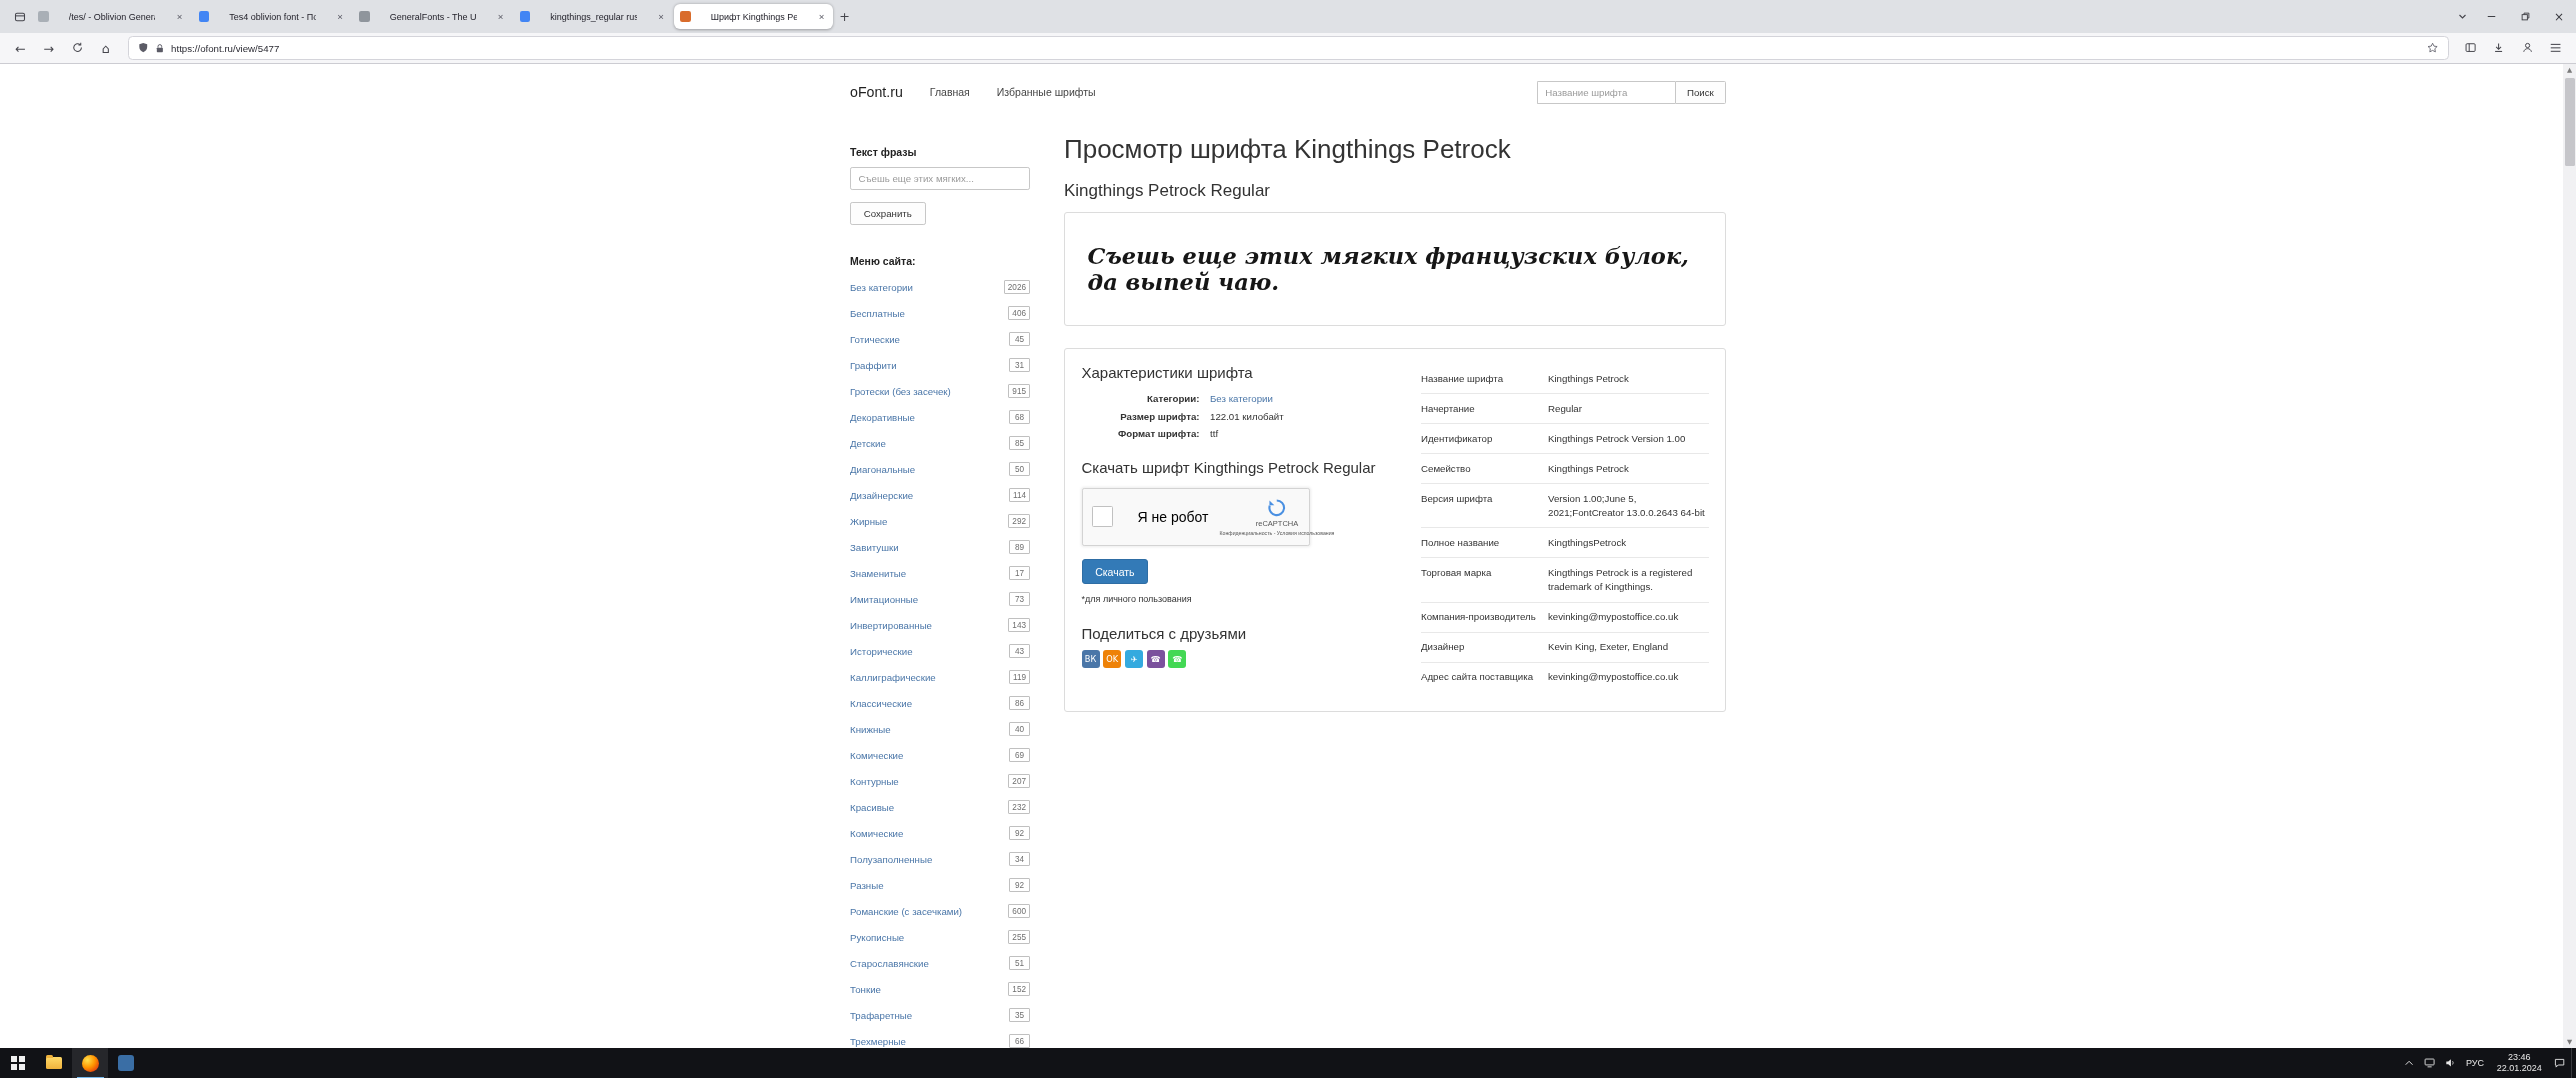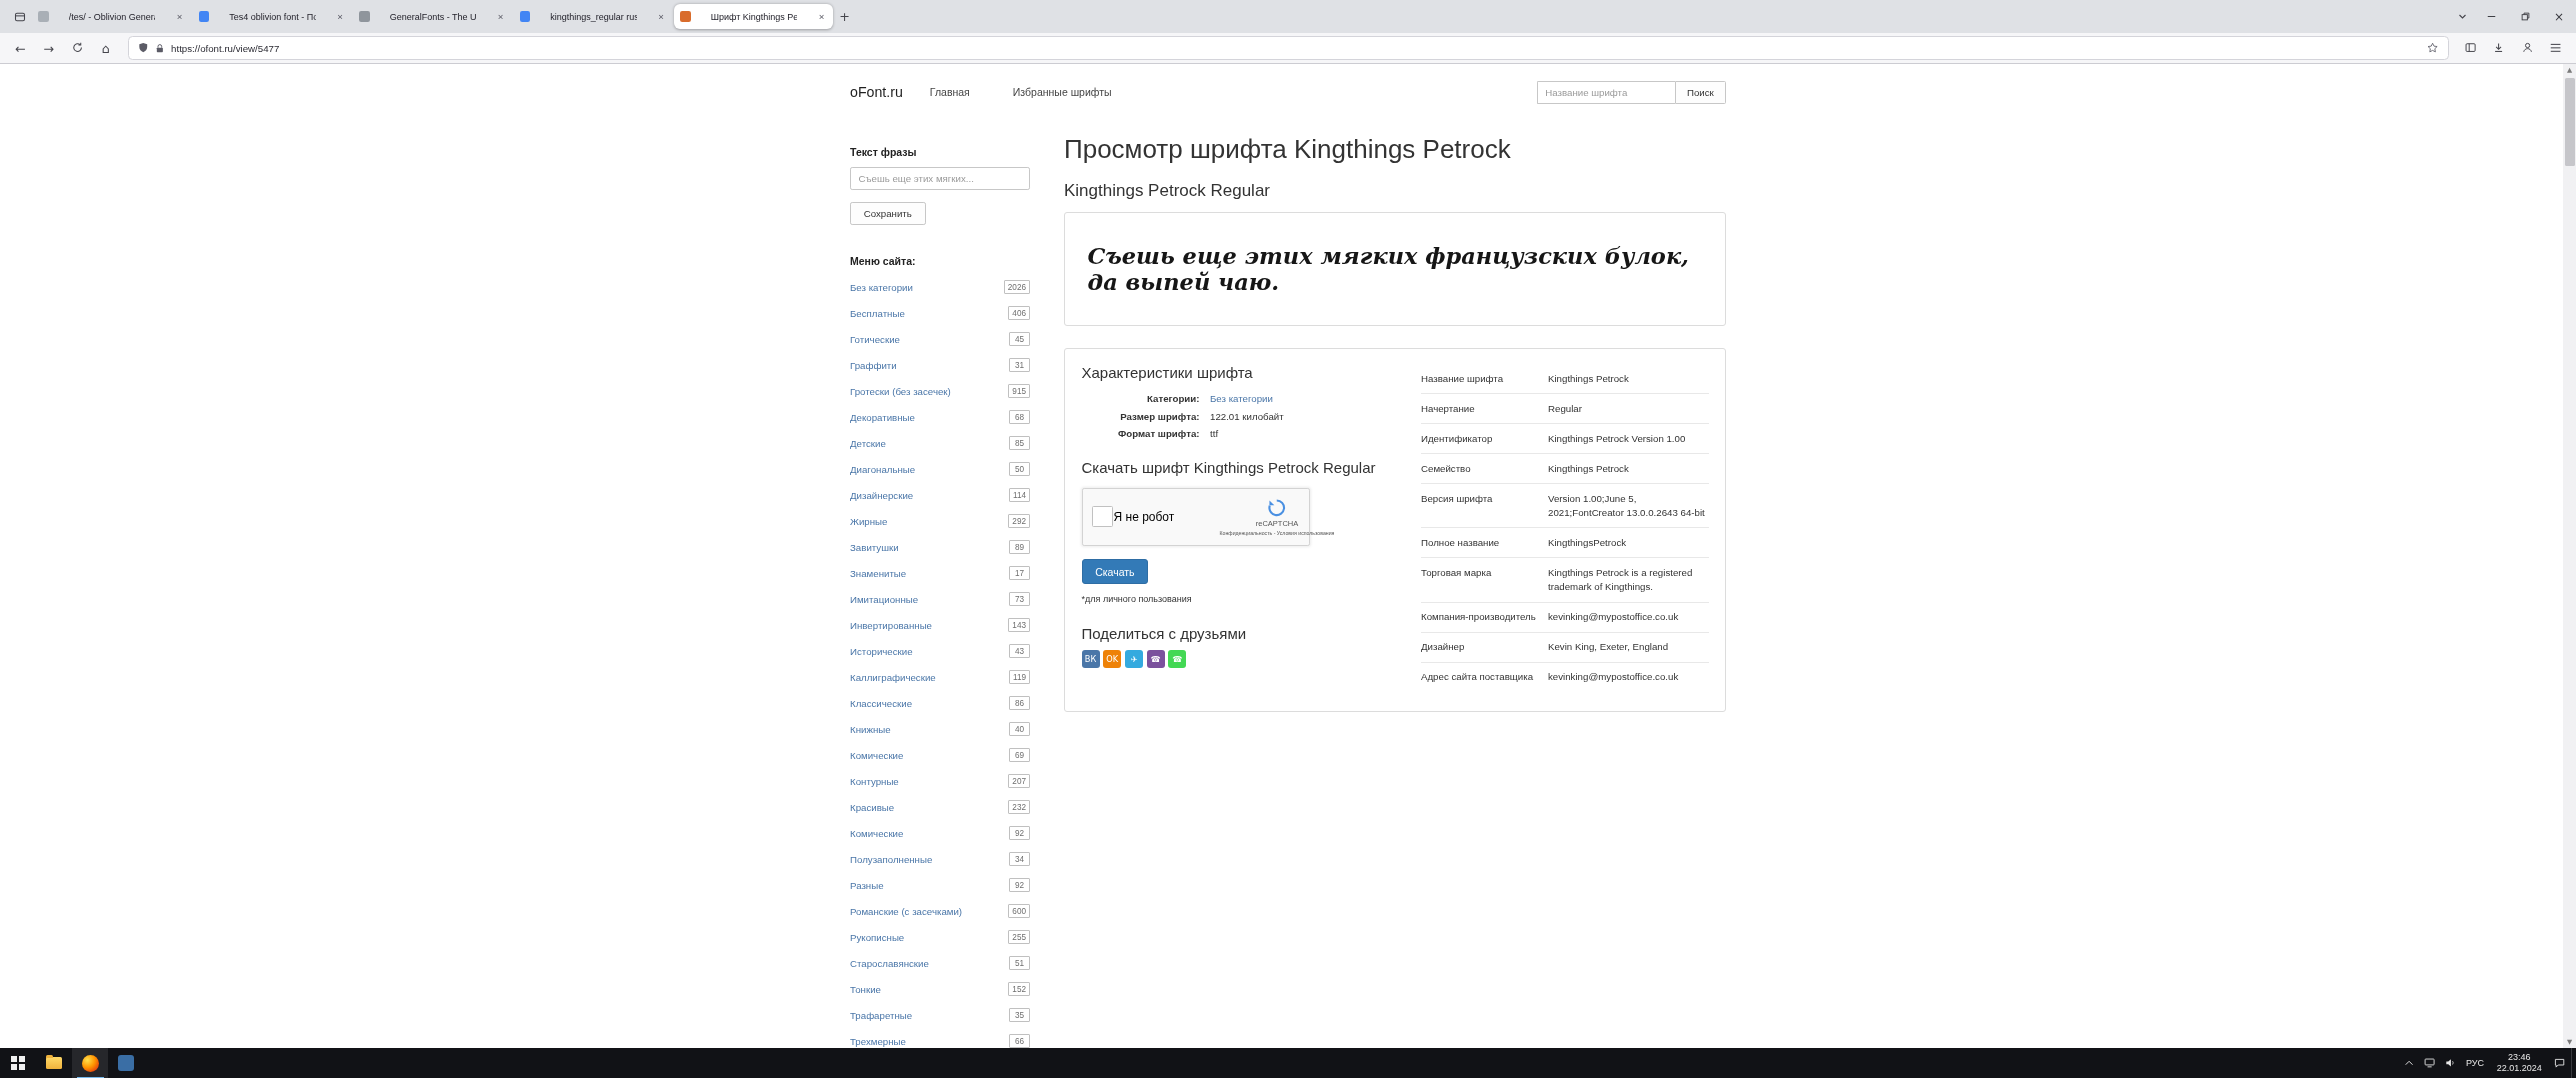--- a/index.html
+++ b/index.html
@@ -37,21 +37,21 @@
   
   .page { flex:1; background:#fff; position:relative; overflow:hidden; }
   .v-scrollbar { position:absolute; top:0; right:0; bottom:0; width:12.7px; background:#f1f1f3; z-index:5; }
   .v-scrollbar .arrow { height:12.7px; display:flex; align-items:center; justify-content:center; color:#7a7a7a; font-size:6.7px; font-family:"DejaVu Sans", sans-serif; }
   .v-scrollbar .arrow.down { position:absolute; bottom:0; left:0; right:0; }
   .v-thumb { position:absolute; top:13.5px; left:1.5px; width:9.7px; height:88px; background:#c6c6ca; border-radius:1.5px; }
 
   .container { width:876px; margin:0 auto; }
   .site-header { display:flex; align-items:center; padding-top:16.5px; }
   .logo { font-size:14.2px; color:#1f1f1f; text-decoration:none; }
-  .site-nav { display:flex;gap:16px; }
+  .site-nav { display:flex; }
   .site-nav .nav-link { margin-left:27px; font-size:10.5px; color:#454545; text-decoration:none; }
   .search { margin-left:auto; display:flex; }
   .search input { width:138px; height:23px; border:0.7px solid #c7c7c7; border-right:none; border-radius:1.5px 0 0 1.5px;
                   padding:0 7.5px; font-size:9.7px; color:#333; outline:none; }
   .search input::placeholder { color:#9a9a9a; }
   .search button { height:23px; padding:0 11.2px; border:0.7px solid #c7c7c7; background:#fdfdfd; border-radius:0 1.5px 1.5px 0;
                    font-size:9.7px; color:#333; }
 
   .content { display:flex; margin-top:30px; }
 
@@ -83,21 +83,21 @@
 
   .char-row { display:flex; font-size:9.7px; margin-bottom:6.7px; }
   .char-label { width:118px; text-align:right; font-weight:bold; color:#333; flex:none; }
   .char-value { margin-left:10.5px; color:#333; }
   .char-value.link-value { color:var(--link); }
 
   .dl-title { margin-top:19.5px; }
   .captcha { width:228px; height:58px; background:#f9f9f9; border:0.7px solid #d3d3d3; border-radius:2.2px;
              box-shadow:0 0 3px 0.7px rgba(0,0,0,.08); display:flex; align-items:center; padding:0 9px; position:relative; }
   .captcha-checkbox { width:21px; height:21px; background:#fff; border:1.5px solid #c1c1c1; border-radius:1.5px; flex:none; }
-  .captcha-label { margin-left:1px; font-size:12px; color:#000; }
+  .captcha-label { margin-left:25px; font-size:14px; color:#000; }
   .captcha-logo { margin-left:auto; display:flex; flex-direction:column; align-items:center; width:45px; }
   .captcha-brand { font-size:7.5px; color:#555; margin-top:1.5px; }
   .captcha-terms { font-size:5.2px; color:#555; margin-top:1.5px; text-align:center; white-space:nowrap; }
   .download-btn { margin-top:13.5px; background:var(--primary); border:0.7px solid #2e6da4; color:#fff;
                   font-size:10.5px; padding:5.2px 12.7px; border-radius:3px; }
   .dl-note { font-size:9px; color:#333; margin-top:10.5px; }
   .share-title { margin-top:21px; margin-bottom:7.5px; }
   .share-icons { display:flex; gap:3.7px; }
   .share-icon { width:18px; height:18px; border-radius:3px; color:#fff; display:flex; align-items:center;
                 justify-content:center; font-size:8.2px; font-family:"DejaVu Sans", sans-serif; text-decoration:none; }

